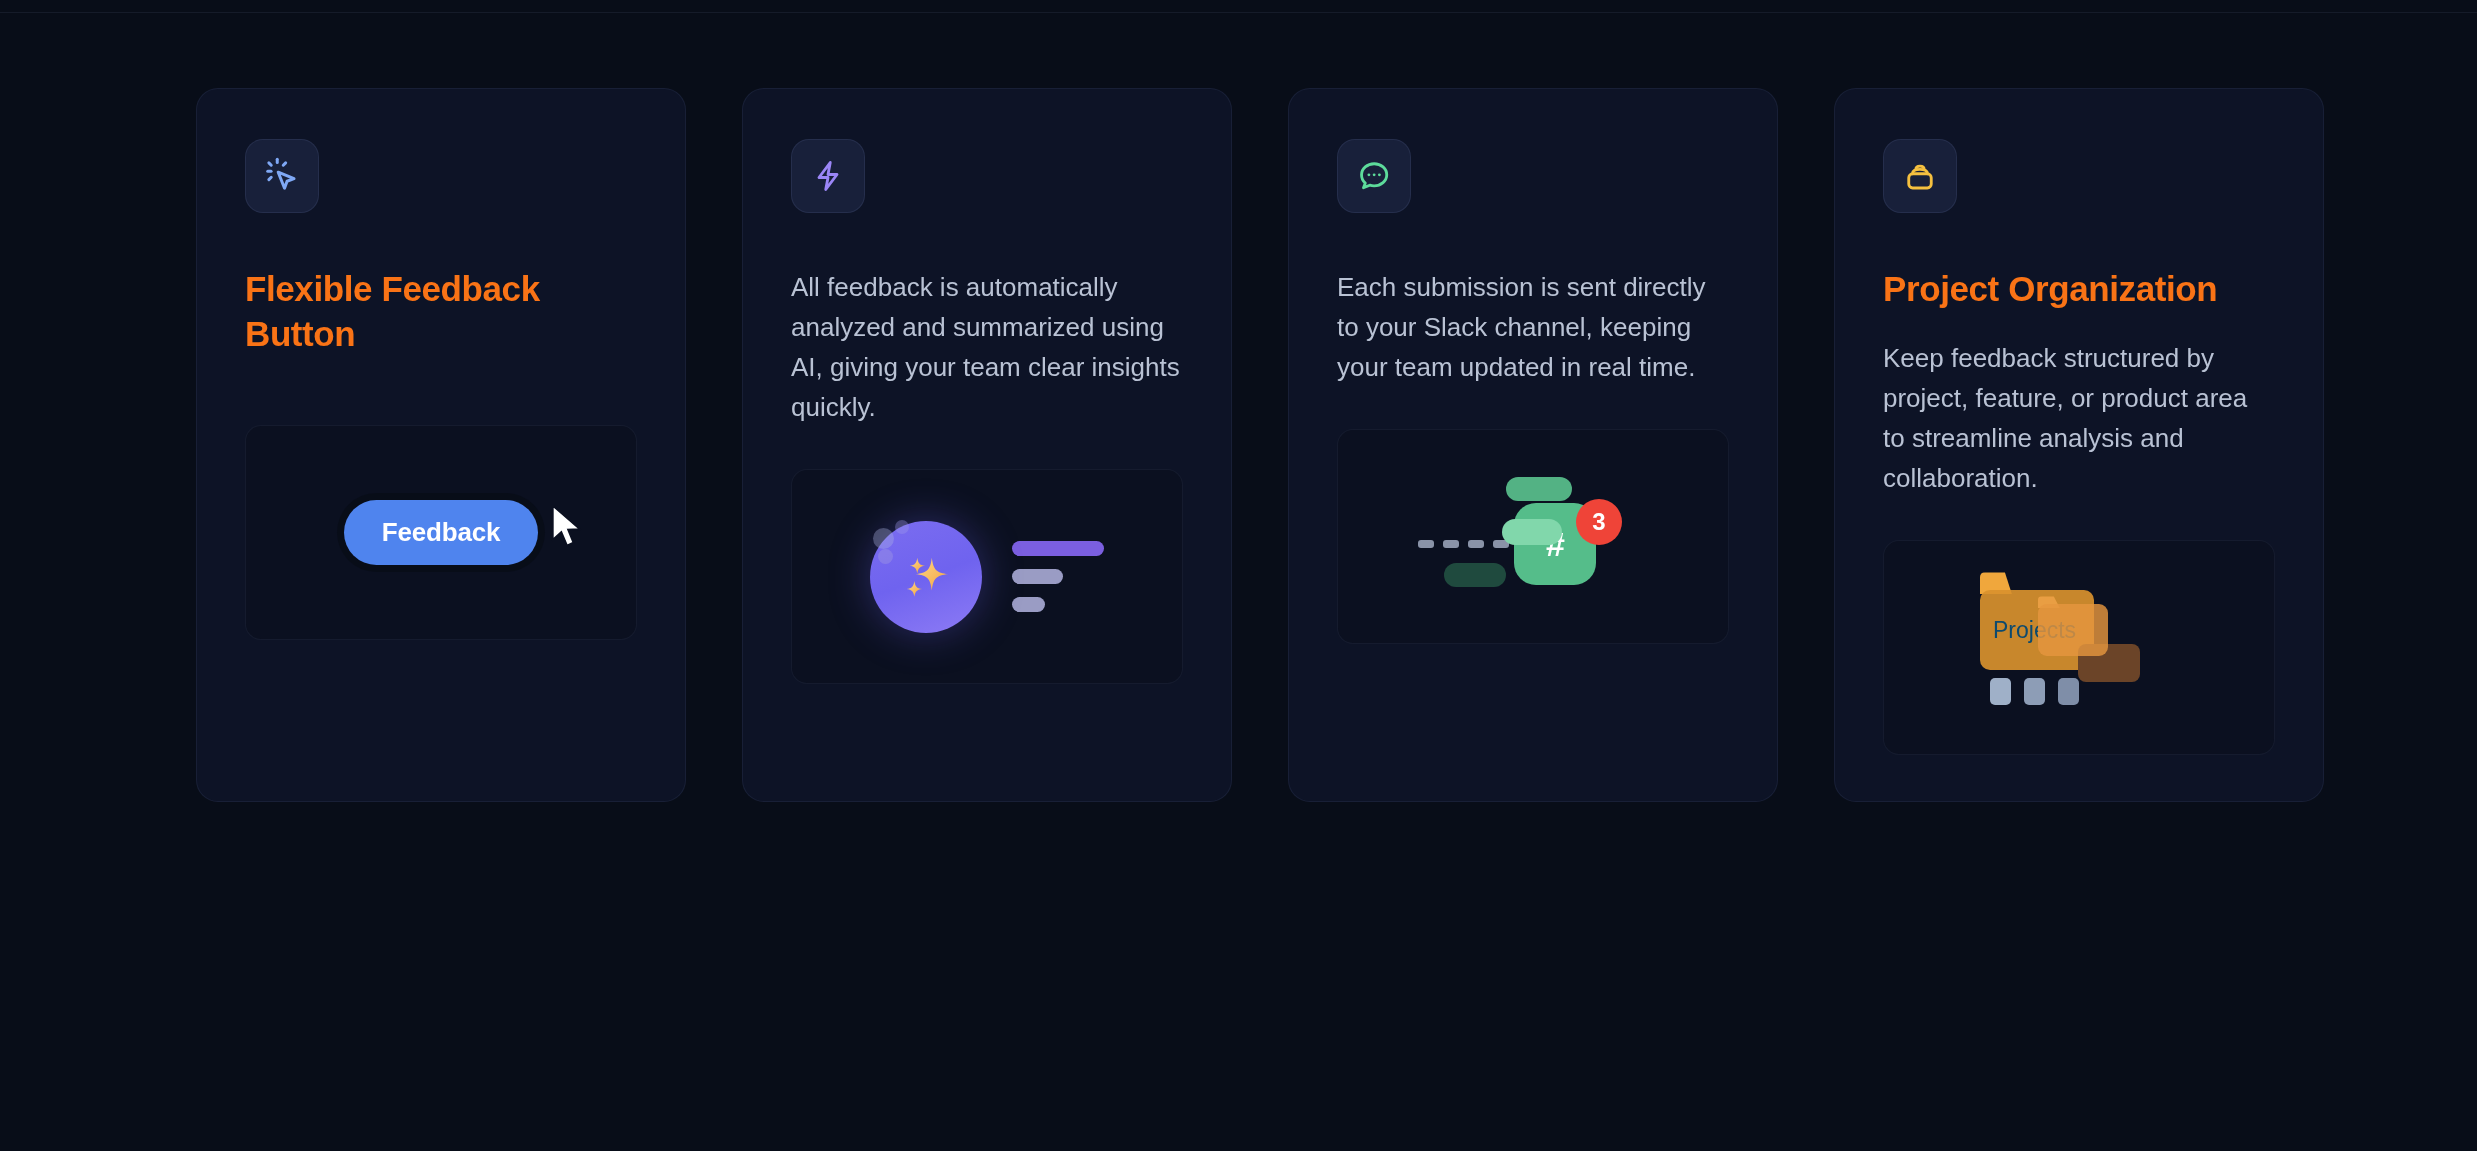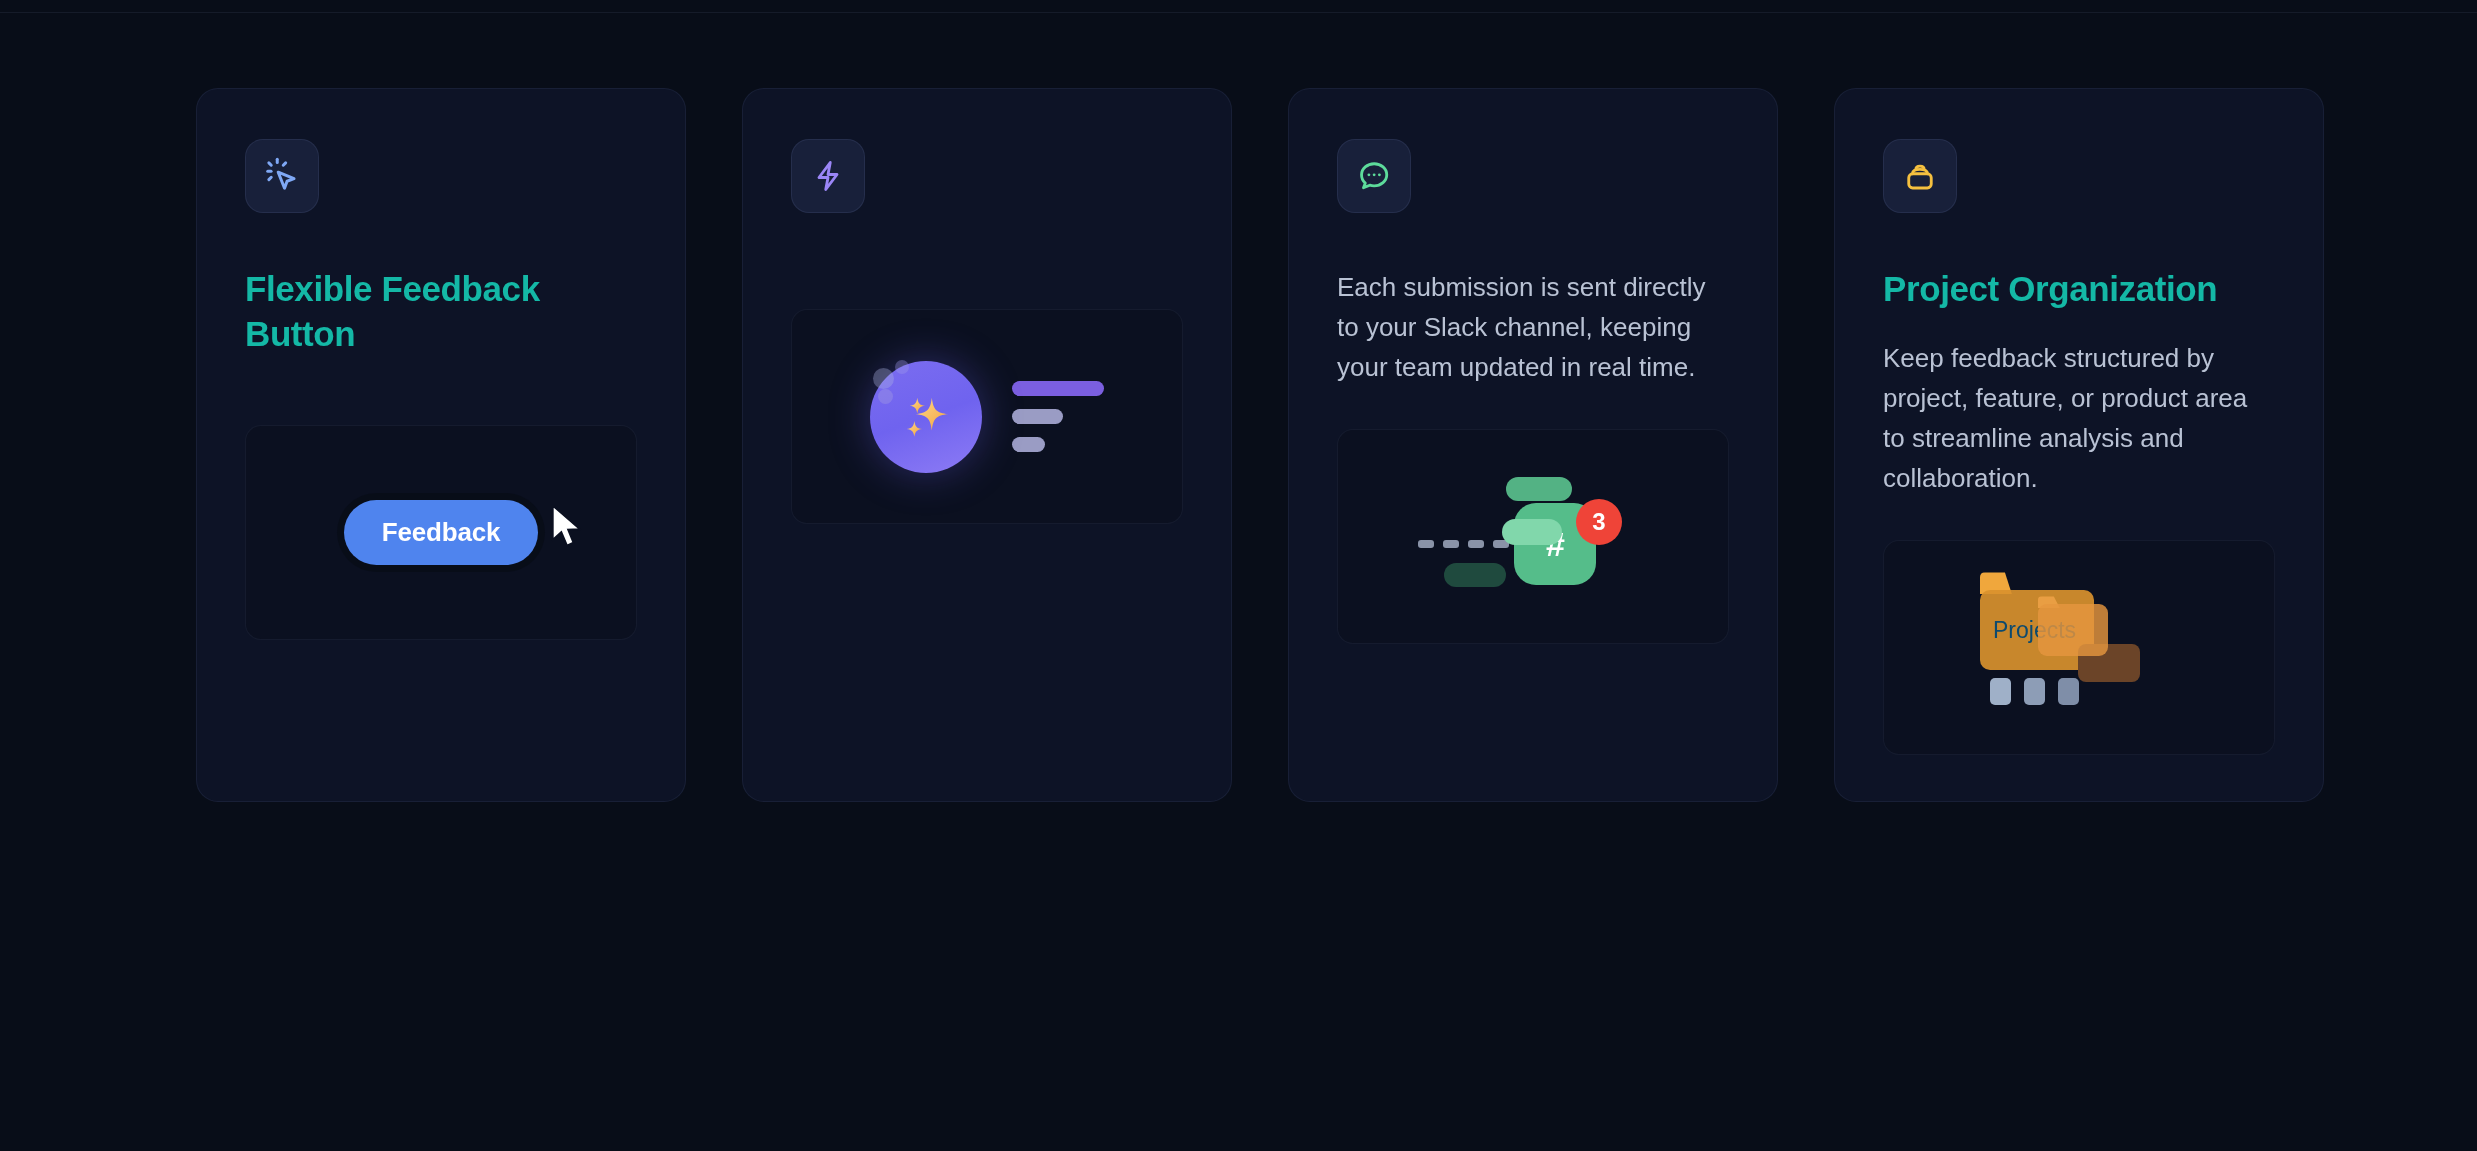--- a/index.html
+++ b/index.html
@@ -55,21 +55,21 @@
     border: 1px solid rgba(130,150,200,0.13);
     display: flex;
     align-items: center;
     justify-content: center;
     margin-bottom: 54px;
   }
 
   .card-title {
     font-size: 35px;
     font-weight: 700;
-    color: #14b8a6;
+    color: #f97316;
     line-height: 1.28;
     letter-spacing: -0.4px;
     margin-bottom: 26px;
   }
 
   .card-desc {
     font-size: 26px;
     line-height: 1.54;
     color: #b9c2d4;
     font-weight: 400;
@@ -228,20 +228,21 @@
         </div>
       </div>
     </div>
 
     <div class="feature-card">
       <div class="card-icon-box">
         <svg width="36" height="36" viewBox="0 0 24 24" fill="none" stroke="#9b86f7" stroke-width="1.9" stroke-linecap="round" stroke-linejoin="round">
           <path d="M13.5 3 L6 13 H12 L10.5 21 L18 11 H12 Z"></path>
         </svg>
       </div>
+      <div class="card-desc">All feedback is automatically analyzed and summarized using AI, giving your team clear insights quickly.</div>
 
       <div class="illustration illus-2">
         <div class="ai-orb">
           <span class="orb-bubble b1"></span>
           <span class="orb-bubble b3"></span>
           <span class="orb-bubble b2"></span>
           <svg width="62" height="62" viewBox="0 0 64 64">
             <defs>
               <linearGradient id="gsp" x1="0" y1="0" x2="1" y2="1">
                 <stop offset="0%" stop-color="#ffd88a"></stop>

